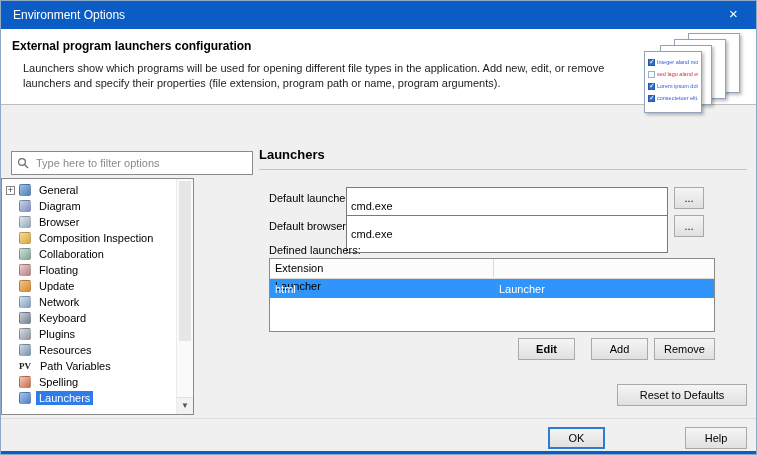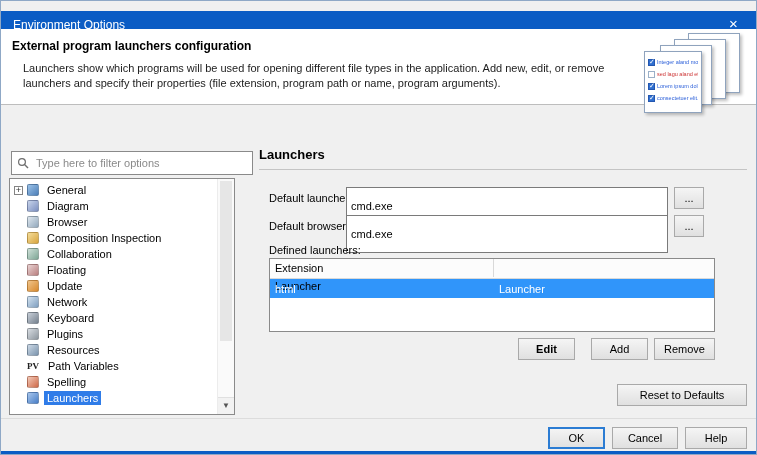--- a/index.html
+++ b/index.html
@@ -3,21 +3,21 @@
 <meta charset="utf-8">
 <style>
   html,body{margin:0;padding:0;background:#c9c9c9;}
   *{box-sizing:border-box;}
   .window{
     position:relative;width:757px;height:455px;background:#f0f0f0;
     font-family:"Liberation Sans",sans-serif;color:#000;
     border:1px solid #8fa8c6;overflow:hidden;
   }
   
-  .titlebar{position:absolute;left:0;top:10px;right:0;height:28px;background:#0b5cc4;color:#fff;display:flex;align-items:center;padding-left:12px;}
+  .titlebar{position:absolute;left:0;top:0;right:0;height:28px;background:#0b5cc4;color:#fff;display:flex;align-items:center;padding-left:12px;}
   .titlebar .title{font-size:12px;}
   .titlebar .close{margin-left:auto;width:45px;height:28px;text-align:center;line-height:26px;font-size:15px;cursor:default;}
   
   .header{position:absolute;left:0;top:28px;right:0;height:76px;background:#fff;border-bottom:1px solid #bdbdbd;}
   .h-title{position:absolute;left:11px;top:10px;font-size:12px;font-weight:bold;}
   .h-desc{position:absolute;left:22px;top:32px;font-size:11px;line-height:15px;color:#1c1c1c;}
   
   .docstack{position:absolute;right:12px;top:4px;width:100px;height:82px;}
   .page{position:absolute;width:52px;height:60px;background:#fff;border:1px solid #8fa3bd;box-shadow:2px 2px 3px rgba(0,0,0,.25);}
   .p1{left:44px;top:0;} .p2{left:30px;top:6px;} .p3{left:16px;top:12px;}
@@ -27,21 +27,21 @@
   .chk.checked{background:#2f6fd0;border-color:#2457b0;}
   .chk.checked::after{content:"✓";position:absolute;left:0;top:-2px;font-size:7px;color:#fff;}
   .ctext{font-size:5.5px;white-space:nowrap;overflow:hidden;}
   .ct-blue{color:#2b5fd9;} .ct-red{color:#cc3333;}
   
   .filterbox{position:absolute;left:10px;top:150px;width:242px;height:24px;background:#fff;border:1px solid #8a8a8a;display:flex;align-items:center;padding:0 5px;}
   .filterbox svg{flex:none;margin-right:5px;}
   .filterbox input{border:none;outline:none;flex:1;font-size:11px;font-family:inherit;color:#444;background:transparent;min-width:0;}
   .filterbox input::placeholder{color:#8a8a8a;}
   
-  .tree{position:absolute;left:8px;top:177px;width:226px;height:237px;background:#fff;border:1px solid #8a8a8a;padding-top:3px;overflow:hidden;}
+  .tree{position:absolute;left:0;top:177px;width:193px;height:237px;background:#fff;border:1px solid #8a8a8a;padding-top:3px;overflow:hidden;}
   .trow{display:flex;align-items:center;height:16px;padding-left:4px;}
   .slot{width:13px;flex:none;display:flex;align-items:center;}
   .expander{width:9px;height:9px;border:1px solid #848484;background:#fff;font-size:9px;line-height:7px;text-align:center;color:#333;}
   .expander::before{content:"+";}
   .ticon{width:12px;height:12px;flex:none;margin-right:5px;border-radius:2px;border:1px solid rgba(0,0,0,.18);}
   .pvicon{flex:none;width:17px;margin-right:1px;font-size:9px;font-weight:bold;font-family:"Liberation Serif",serif;color:#222;}
   .tlabel{font-size:11px;padding:1px 3px;white-space:nowrap;}
   .trow.selected .tlabel{background:#2f7ce8;color:#fff;}
   .i-general{background:linear-gradient(135deg,#9cc2e8,#4d7fb8);}
   .i-diagram{background:linear-gradient(135deg,#c7d3ea,#7c8fc0);}
@@ -240,17 +240,16 @@
     </div>
   </div>
 
   <button class="btn btn-edit">Edit</button>
   <button class="btn btn-add">Add</button>
   <button class="btn btn-remove">Remove</button>
   <button class="btn btn-reset">Reset to Defaults</button>
 
   <div class="footer-sep"></div>
   <button class="btn btn-ok">OK</button>
-  <button class="btn btn-cancel">Cancel</button>
   <button class="btn btn-help">Help</button>
   <div class="bottom-edge"></div>
 
 </div>
 
 </body></html>

